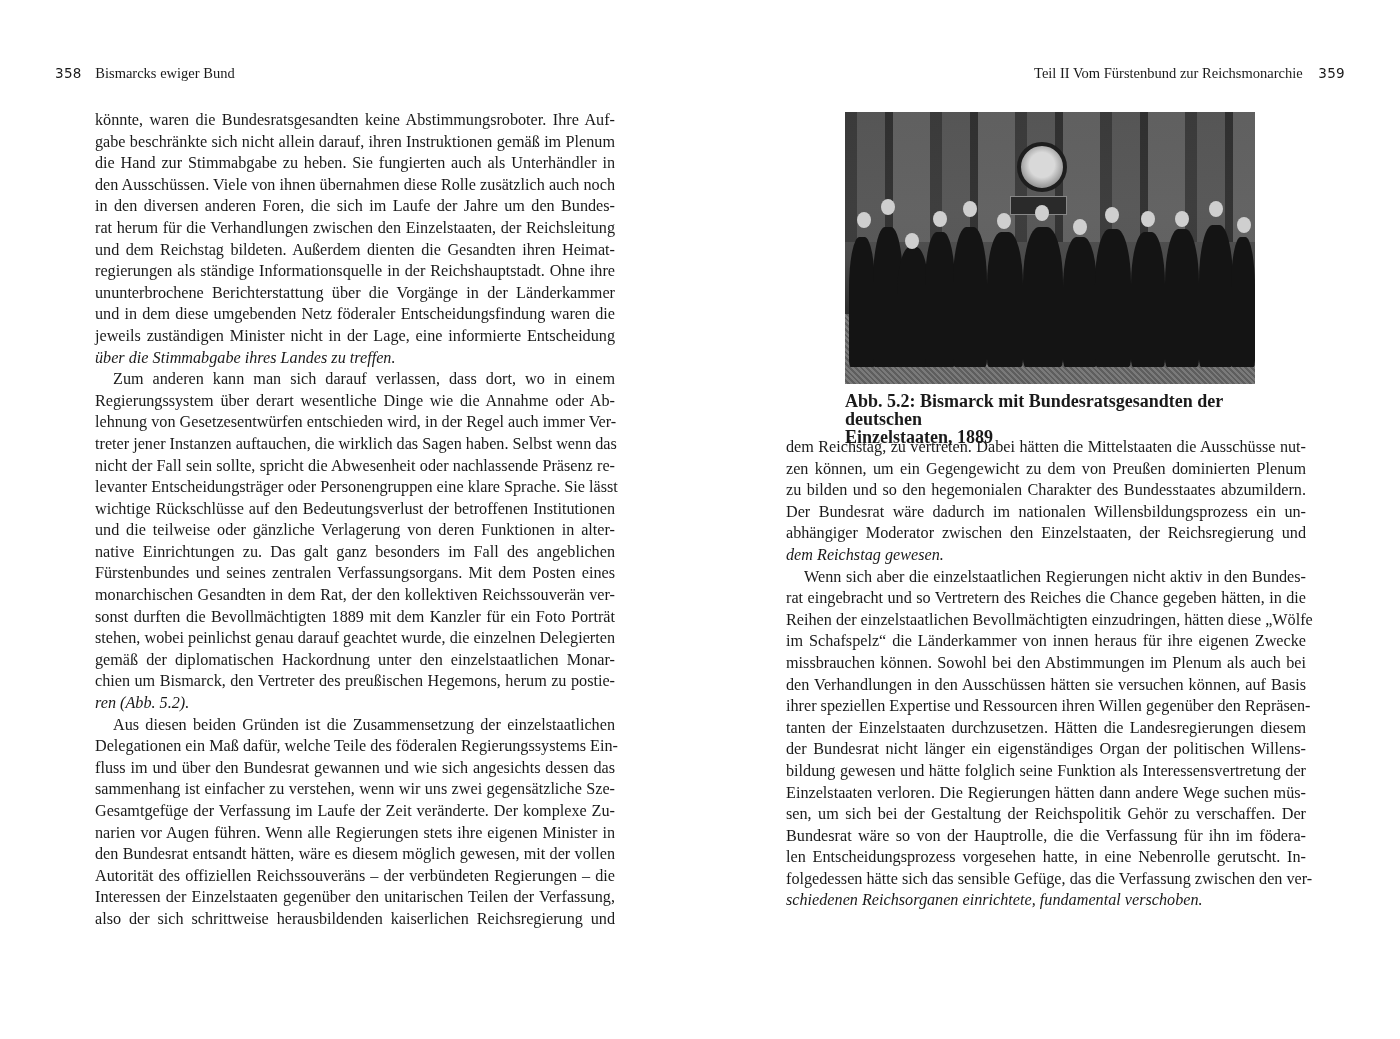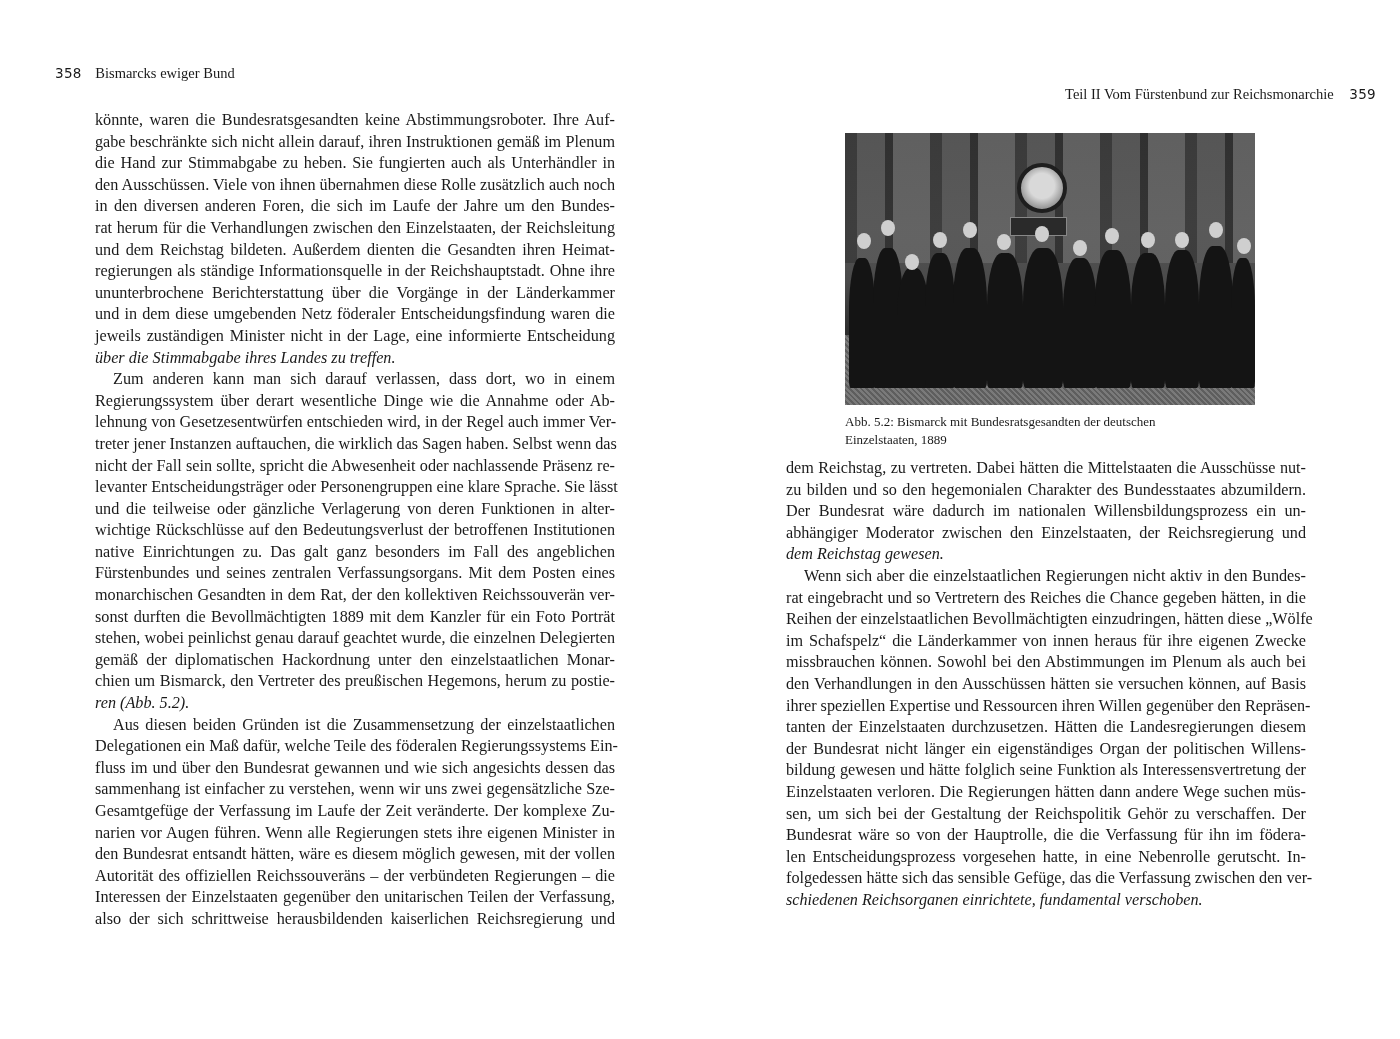--- a/index.html
+++ b/index.html
@@ -1,22 +1,22 @@
 <!DOCTYPE html>
 <html><head>
 <meta charset="utf-8">
 <style>
   html, body { margin: 0; padding: 0; }
   body {
     width: 1400px; height: 1039px; background: #ffffff; position: relative; overflow: hidden;
     font-family: "Liberation Serif", "DejaVu Serif", serif; color: #1a1a1a;
   }
-  .page { position: absolute; top: 0; height: 836px; padding-left: 31px; }
+  .page { position: absolute; top: 0; height: 836px; }
   .page.left { left: 0; width: 700px; }
-  .page.right { left: 700px; width: 700px; margin-top: 21px; }
+  .page.right { left: 700px; width: 700px; }
   .header { position: absolute; top: 64px; font-size: 14.5px; line-height: 18px; white-space: nowrap; }
   .header .num { font-family: "DejaVu Sans", sans-serif; font-size: 13.5px; letter-spacing: 0.3px; }
   .left .header { left: 55px; }
   .left .header .title { margin-left: 10px; }
   .right .header { right: 55px; text-align: right; }
   .right .header .title { margin-right: 12px; }
   .body { position: absolute; font-size: 16.2px; line-height: 21.6px; }
   .left .body { left: 95px; top: 110px; width: 520px; }
   .right .body { left: 86px; top: 437px; width: 520px; }
   .line { display: block; height: 21.6px; white-space: nowrap; text-align: justify; text-align-last: justify; }
@@ -30,21 +30,21 @@
   .photo .wall { position: absolute; left: 0; top: 0; width: 410px; height: 130px;
     background: repeating-linear-gradient(90deg, #3a3a3a 0 12px, #5a5a5a 12px 40px, #2e2e2e 40px 48px, #666 48px 85px); opacity: .85; }
   .photo .medallion { position: absolute; left: 172px; top: 30px; width: 42px; height: 42px; border-radius: 50%;
     border: 4px solid #1e1e1e; background: radial-gradient(circle at 50% 45%, #d9d9d9 0 40%, #9a9a9a 70%); }
   .photo .plaque { position: absolute; left: 165px; top: 84px; width: 55px; height: 17px; background: #2a2a2a; border: 1px solid #888; }
   .photo .floor { position: absolute; left: 0; bottom: 0; width: 410px; height: 70px;
     background: repeating-linear-gradient(45deg, #7a7a7a 0 2px, #5e5e5e 2px 4px); }
   .photo .crowd { position: absolute; left: 0; top: 95px; width: 410px; height: 160px; }
   .photo .person { position: absolute; bottom: 0; background: #141414; border-radius: 40% 40% 6% 6%; }
   .photo .head { position: absolute; width: 14px; height: 16px; border-radius: 50%; background: #cfcfcf; }
-  .caption { margin-top: 8px; font-size: 13px; line-height: 18px; }
+  .caption { margin-top: 8px; font-size: 18px; line-height: 18px; font-weight: bold; }
 </style>
 </head>
 <body>
 
 <div class="page left">
   <div class="header">
     <span class="num">358</span>
     <span class="title">Bismarcks ewiger Bund</span>
   </div>
   <div class="body">
@@ -59,22 +59,22 @@
     <span class="line">ununterbrochene Berichterstattung über die Vorgänge in der Länderkammer</span>
     <span class="line">und in dem diese umgebenden Netz föderaler Entscheidungsfindung waren die</span>
     <span class="line">jeweils zuständigen Minister nicht in der Lage, eine informierte Entscheidung</span>
     <span class="line last">über die Stimmabgabe ihres Landes zu treffen.</span>
     <span class="line indent">Zum anderen kann man sich darauf verlassen, dass dort, wo in einem</span>
     <span class="line">Regierungssystem über derart wesentliche Dinge wie die Annahme oder Ab-</span>
     <span class="line">lehnung von Gesetzesentwürfen entschieden wird, in der Regel auch immer Ver-</span>
     <span class="line">treter jener Instanzen auftauchen, die wirklich das Sagen haben. Selbst wenn das</span>
     <span class="line">nicht der Fall sein sollte, spricht die Abwesenheit oder nachlassende Präsenz re-</span>
     <span class="line">levanter Entscheidungsträger oder Personengruppen eine klare Sprache. Sie lässt</span>
+    <span class="line">wichtige Rückschlüsse auf den Bedeutungsverlust der betroffenen Institutionen</span>
     <span class="line">und die teilweise oder gänzliche Verlagerung von deren Funktionen in alter-</span>
-    <span class="line">wichtige Rückschlüsse auf den Bedeutungsverlust der betroffenen Institutionen</span>
     <span class="line">native Einrichtungen zu. Das galt ganz besonders im Fall des angeblichen</span>
     <span class="line">Fürstenbundes und seines zentralen Verfassungsorgans. Mit dem Posten eines</span>
     <span class="line">monarchischen Gesandten in dem Rat, der den kollektiven Reichssouverän ver-</span>
     <span class="line">sonst durften die Bevollmächtigten 1889 mit dem Kanzler für ein Foto Porträt</span>
     <span class="line">stehen, wobei peinlichst genau darauf geachtet wurde, die einzelnen Delegierten</span>
     <span class="line">gemäß der diplomatischen Hackordnung unter den einzelstaatlichen Monar-</span>
     <span class="line">chien um Bismarck, den Vertreter des preußischen Hegemons, herum zu postie-</span>
     <span class="line last">ren (Abb. 5.2).</span>
     <span class="line indent">Aus diesen beiden Gründen ist die Zusammensetzung der einzelstaatlichen</span>
     <span class="line">Delegationen ein Maß dafür, welche Teile des föderalen Regierungssystems Ein-</span>
@@ -131,20 +131,21 @@
       </div>
     </div>
     <div class="caption">
       <div>Abb. 5.2: Bismarck mit Bundesratsgesandten der deutschen</div>
       <div>Einzelstaaten, 1889</div>
     </div>
   </div>
 
   <div class="body">
     <span class="line">dem Reichstag, zu vertreten. Dabei hätten die Mittelstaaten die Ausschüsse nut-</span>
+    <span class="line">zen können, um ein Gegengewicht zu dem von Preußen dominierten Plenum</span>
     <span class="line">zu bilden und so den hegemonialen Charakter des Bundesstaates abzumildern.</span>
     <span class="line">Der Bundesrat wäre dadurch im nationalen Willensbildungsprozess ein un-</span>
     <span class="line">abhängiger Moderator zwischen den Einzelstaaten, der Reichsregierung und</span>
     <span class="line last">dem Reichstag gewesen.</span>
     <span class="line indent">Wenn sich aber die einzelstaatlichen Regierungen nicht aktiv in den Bundes-</span>
     <span class="line">rat eingebracht und so Vertretern des Reiches die Chance gegeben hätten, in die</span>
     <span class="line">Reihen der einzelstaatlichen Bevollmächtigten einzudringen, hätten diese „Wölfe</span>
     <span class="line">im Schafspelz“ die Länderkammer von innen heraus für ihre eigenen Zwecke</span>
     <span class="line">missbrauchen können. Sowohl bei den Abstimmungen im Plenum als auch bei</span>
     <span class="line">den Verhandlungen in den Ausschüssen hätten sie versuchen können, auf Basis</span>

